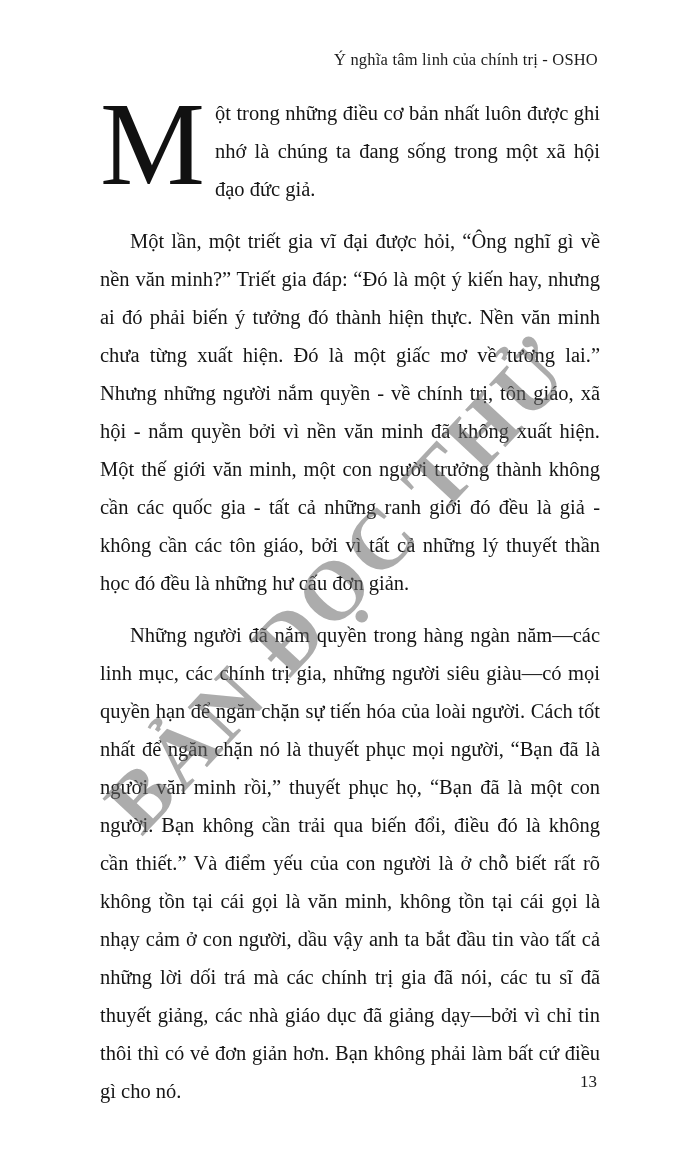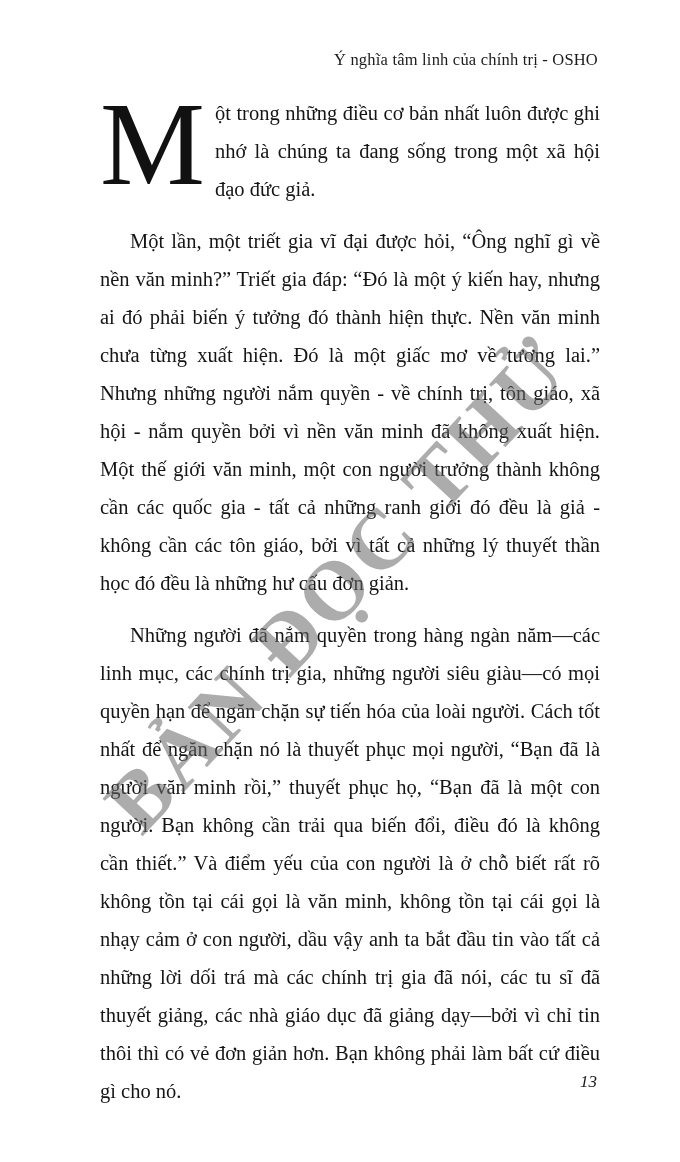--- a/index.html
+++ b/index.html
@@ -61,21 +61,20 @@
     color: rgba(104, 104, 104, 0.55);
     pointer-events: none;
     user-select: none;
   }
   .page-number {
     position: absolute;
     right: 83px;
     bottom: 70px;
     font-size: 17px;
     color: #1b1b1b;
-    font-style: italic;
   }
 </style>
 </head>
 <body>
 
 <div class="page">
 
   <div class="running-header">Ý nghĩa tâm linh của chính trị - OSHO</div>
 
   <div class="body-text">

